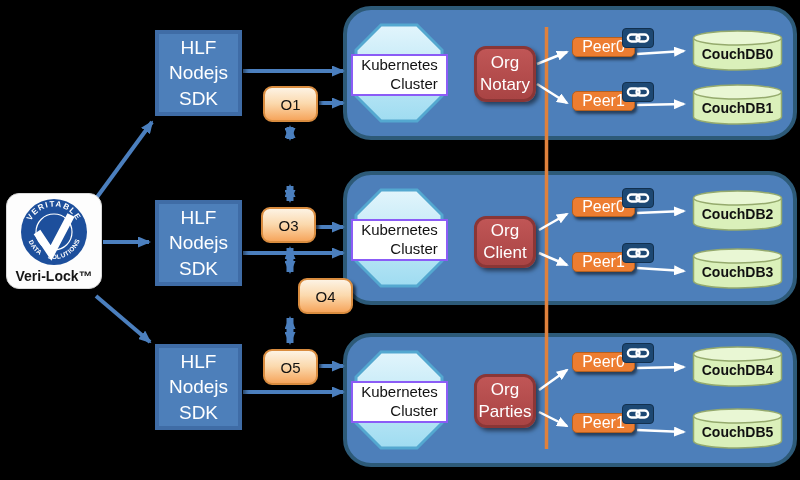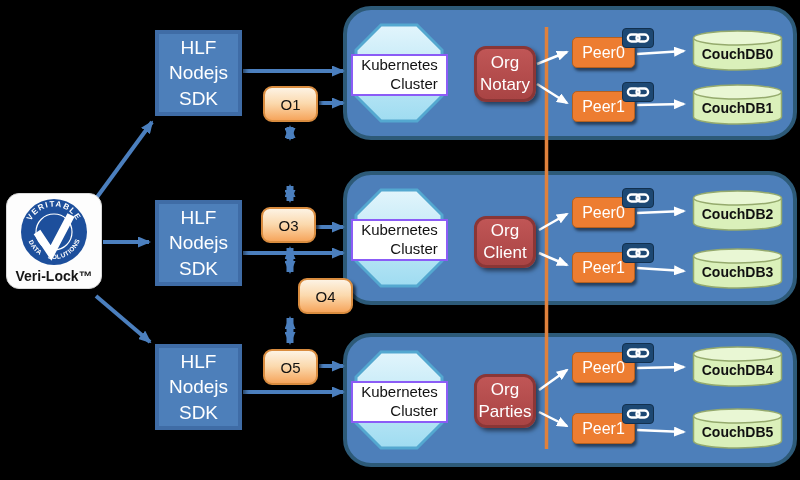--- a/index.html
+++ b/index.html
@@ -22,21 +22,21 @@
   .k8slabel{width:97px;height:42px;background:#fff;border:2px solid #8b5cf6;
        color:#111;font-size:15px;line-height:1.25;display:flex;align-items:center;
        justify-content:center;text-align:right;}
 
   .org{width:62px;border-radius:12px;
        background:linear-gradient(180deg,#c05656 0%,#a94444 100%);
        border:3px solid #8a3636;box-shadow:3px 3px 4px rgba(0,0,0,.5);
        color:#fff;font-size:17px;line-height:1.3;display:flex;align-items:center;
        justify-content:center;text-align:center;}
 
-  .peer{width:63px;height:31px;background:#ed7d31;border:1px solid #b5601f;border-radius:5px;
+  .peer{width:63px;height:20px;background:#ed7d31;border:1px solid #b5601f;border-radius:5px;
        box-shadow:2px 3px 3px rgba(0,0,0,.5);color:#fff;font-size:16px;
        display:flex;align-items:center;justify-content:center;}
 
   .linkicon{width:32px;height:20px;background:#1d4873;border-radius:4px;
        border:1px solid #12304e;display:flex;align-items:center;justify-content:center;}
 
   .dblabel{width:91px;height:24px;color:#111;font-size:14px;font-weight:bold;
        display:flex;align-items:center;justify-content:center;}
 
   .logo{left:6px;top:193px;width:96px;height:96px;background:#fdfdfd;border-radius:13px;

